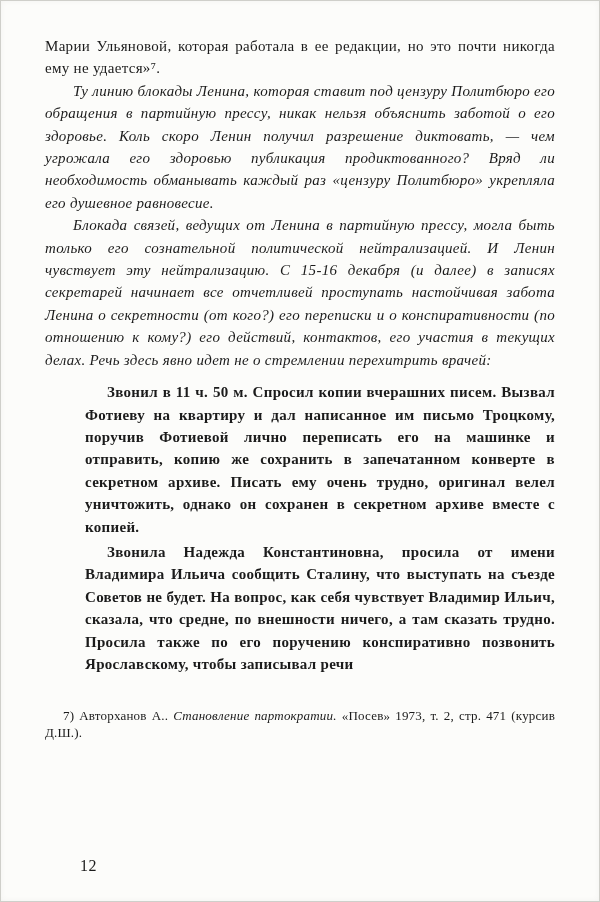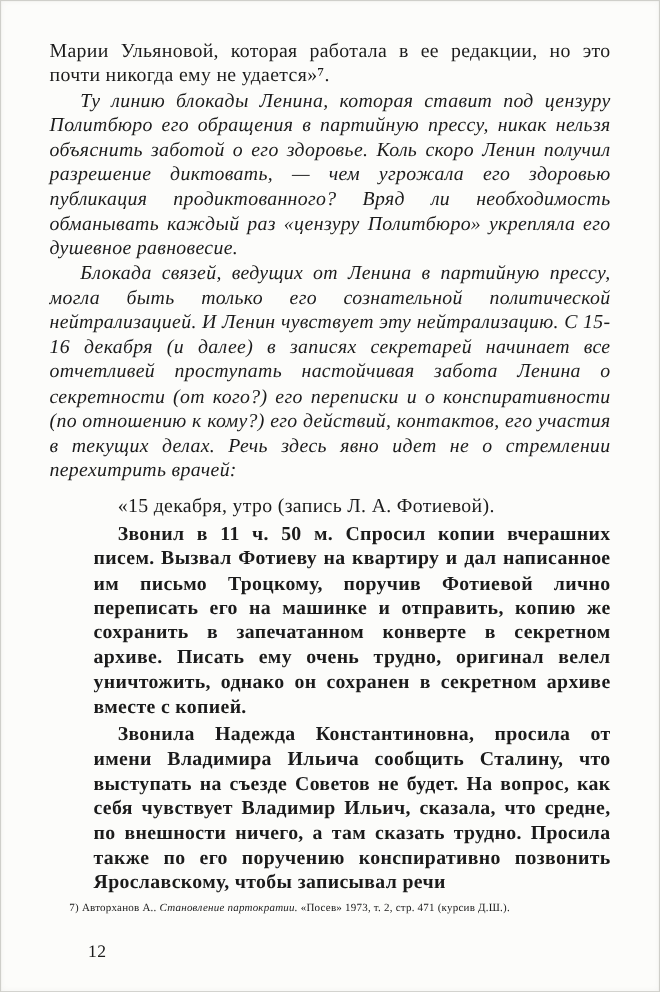--- a/index.html
+++ b/index.html
@@ -14,21 +14,21 @@
     box-sizing: border-box;
     background: #fcfcfa;
     border: 1px solid #cfcfca;
     box-shadow: inset 0 0 6px rgba(0,0,0,0.04);
     padding: 34px 44px 20px 44px;
     color: #1b1b1b;
     font-family: "Liberation Serif", "DejaVu Serif", serif;
     overflow: hidden;
   }
   .body-text {
-    font-size: 18px;
+    font-size: 15px;
     line-height: 22.4px;
     text-align: justify;
     letter-spacing: 0.3px;
   }
   .body-text p {
     margin: 0;
   }
   .body-text p.indent {
     text-indent: 28px;
     font-style: italic;
@@ -37,22 +37,22 @@
     margin: 10px 0 0 40px;
   }
   .quote p {
     text-indent: 22px;
   }
   .quote p.qgap {
     margin-top: 3px;
     font-weight: bold;
   }
   .footnote {
-    margin-top: 4px;
-    font-size: 10px;
+    margin-top: 32px;
+    font-size: 13px;
     line-height: 17px;
     text-align: justify;
     letter-spacing: 0.2px;
   }
   .footnote p {
     margin: 0;
     text-indent: 18px;
   }
   .footnote .italic {
     font-style: italic;
@@ -70,21 +70,20 @@
 <body>
 
 <div class="page">
 
   <div class="body-text">
     <p>Марии Ульяновой, которая работала в ее редакции, но это почти никогда ему не удается»⁷.</p>
     <p class="indent">Ту линию блокады Ленина, которая ставит под цензуру Политбюро его обращения в партийную прессу, никак нельзя объяснить заботой о его здоровье. Коль скоро Ленин получил разрешение диктовать, — чем угрожала его здоровью публикация продиктованного? Вряд ли необходимость обманывать каждый раз «цензуру Политбюро» укрепляла его душевное равновесие.</p>
     <p class="indent">Блокада связей, ведущих от Ленина в партийную прессу, могла быть только его сознательной политической нейтрализацией. И Ленин чувствует эту нейтрализацию. С 15-16 декабря (и далее) в записях секретарей начинает все отчетливей проступать настойчивая забота Ленина о секретности (от кого?) его переписки и о конспиративности (по отношению к кому?) его действий, контактов, его участия в текущих делах. Речь здесь явно идет не о стремлении перехитрить врачей:</p>
 
     <div class="quote">
-      <p>«15 декабря, утро (запись Л. А. Фотиевой).</p>
       <p class="qgap">Звонил в 11 ч. 50 м. Спросил копии вчерашних писем. Вызвал Фотиеву на квартиру и дал написанное им письмо Троцкому, поручив Фотиевой лично переписать его на машинке и отправить, копию же сохранить в запечатанном конверте в секретном архиве. Писать ему очень трудно, оригинал велел уничтожить, однако он сохранен в секретном архиве вместе с копией.</p>
       <p class="qgap">Звонила Надежда Константиновна, просила от имени Владимира Ильича сообщить Сталину, что выступать на съезде Советов не будет. На вопрос, как себя чувствует Владимир Ильич, сказала, что средне, по внешности ничего, а там сказать трудно. Просила также по его поручению конспиративно позвонить Ярославскому, чтобы записывал речи</p>
     </div>
   </div>
 
   <div class="footnote">
     <p><span>7)</span>
       <span>Авторханов А..</span>
       <span class="italic">Становление партократии.</span>
       <span>«Посев» 1973, т. 2, стр. 471 (курсив Д.Ш.).</span></p>

